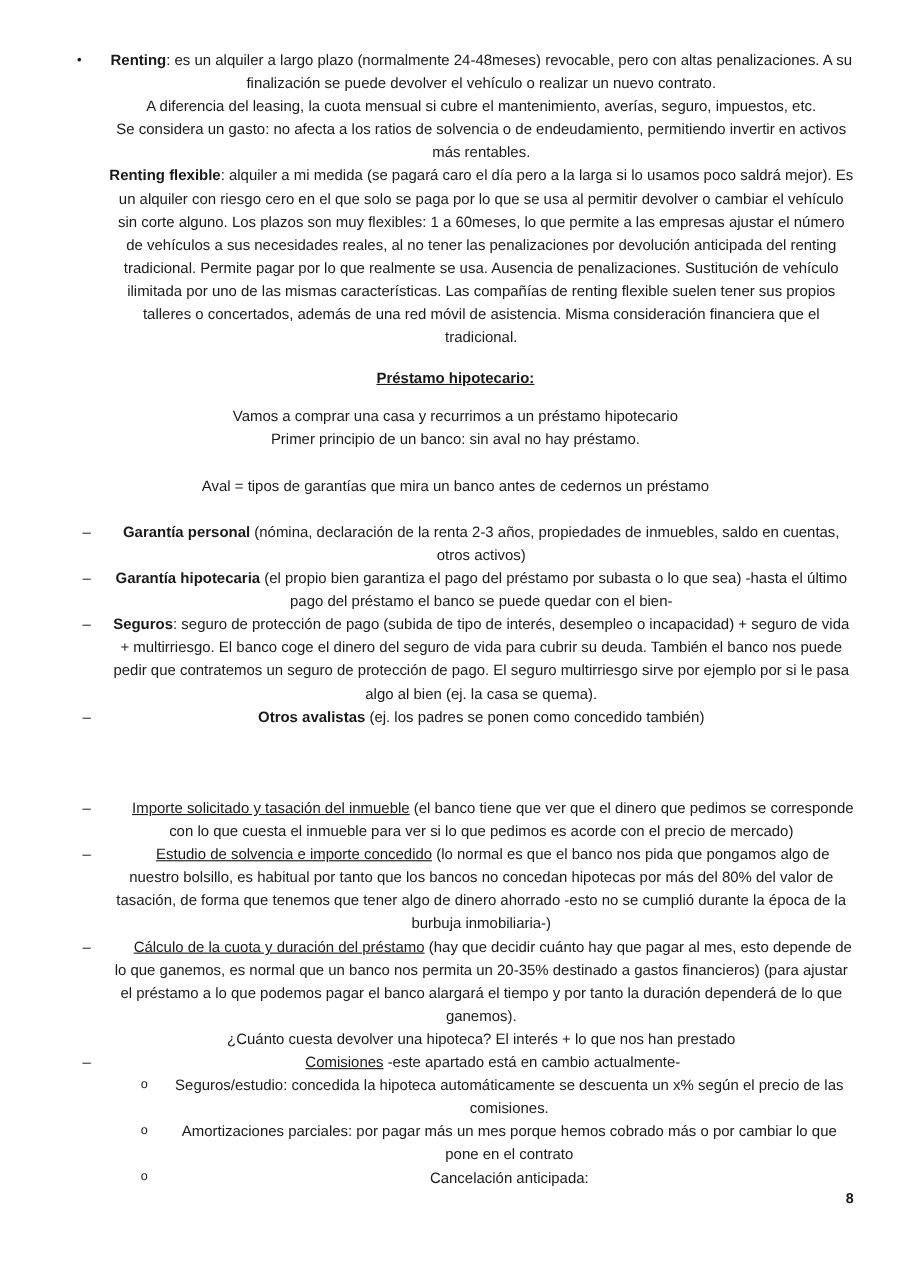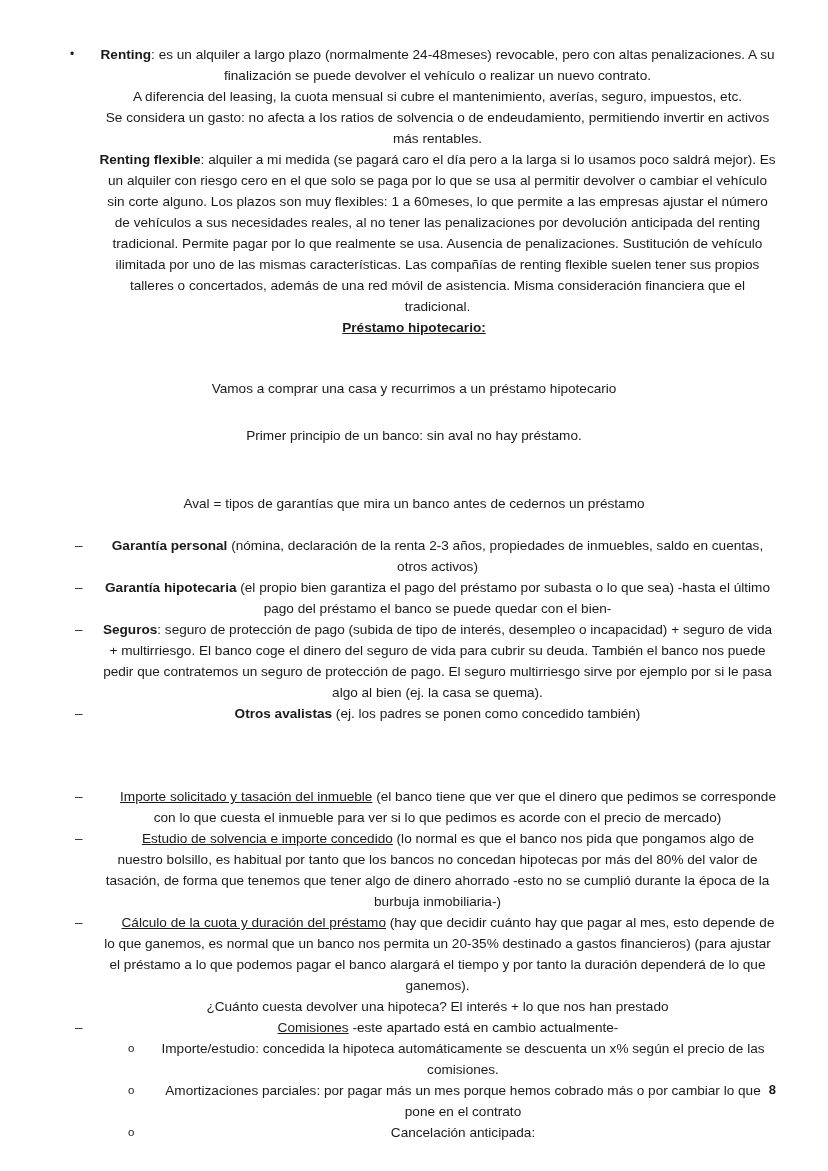--- a/index.html
+++ b/index.html
@@ -27,21 +27,20 @@
   }
   .para {
     font-size: 13.6px;
     line-height: 21px;
     text-align: center;
     margin: 0;
     color: #1a1a1a;
   }
   .para.body-para {
     margin-left: 0;
-    margin-top: 26px;
   }
   
   .li-row {
     position: relative;
     padding-left: 47px;
     font-size: 13.6px;
     line-height: 21px;
     color: #1a1a1a;
   }
   .li-row .marker {
@@ -100,21 +99,21 @@
     <div class="li-row">
       <span class="marker disc">•</span>
       <div>
         <div class="para"><span class="b">Renting</span><span>: es un alquiler a largo plazo (normalmente 24-48meses) revocable, pero con altas penalizaciones. A su finalización se puede devolver el vehículo o realizar un nuevo contrato.</span></div>
         <div class="para">A diferencia del leasing, la cuota mensual si cubre el mantenimiento, averías, seguro, impuestos, etc.</div>
         <div class="para">Se considera un gasto: no afecta a los ratios de solvencia o de endeudamiento, permitiendo invertir en activos más rentables.</div>
         <div class="para"><span class="b">Renting flexible</span><span>: alquiler a mi medida (se pagará caro el día pero a la larga si lo usamos poco saldrá mejor). Es un alquiler con riesgo cero en el que solo se paga por lo que se usa al permitir devolver o cambiar el vehículo sin corte alguno. Los plazos son muy flexibles: 1 a 60meses, lo que permite a las empresas ajustar el número de vehículos a sus necesidades reales, al no tener las penalizaciones por devolución anticipada del renting tradicional. Permite pagar por lo que realmente se usa. Ausencia de penalizaciones. Sustitución de vehículo ilimitada por uno de las mismas características. Las compañías de renting flexible suelen tener sus propios talleres o concertados, además de una red móvil de asistencia. Misma consideración financiera que el tradicional.</span></div>
       </div>
     </div>
 
-    <div class="para center" style="margin-top:0;">
+    <div class="para center" style="margin-top:16px;">
       <span class="bu">Préstamo hipotecario:</span>
     </div>
 
     <div class="spacer-md"></div>
 
     <div class="para body-para">Vamos a comprar una casa y recurrimos a un préstamo hipotecario</div>
     <div class="para body-para">Primer principio de un banco: sin aval no hay préstamo.</div>
 
     <div class="spacer-lg"></div>
 
@@ -165,21 +164,21 @@
       </div>
       <div class="li-row">
         <span class="marker dash">–</span>
         <div class="para"><span class="u">Comisiones</span><span> -este apartado está en cambio actualmente-</span></div>
       </div>
     </div>
 
     <div>
       <div class="li-row2">
         <span class="marker2">o</span>
-        <div class="para">Importe/estudio: concedida la hipoteca automáticamente se descuenta un x% según el precio de las comisiones.</div>
+        <div class="para">Seguros/estudio: concedida la hipoteca automáticamente se descuenta un x% según el precio de las comisiones.</div>
       </div>
       <div class="li-row2">
         <span class="marker2">o</span>
         <div class="para">Amortizaciones parciales: por pagar más un mes porque hemos cobrado más o por cambiar lo que pone en el contrato</div>
       </div>
       <div class="li-row2">
         <span class="marker2">o</span>
         <div class="para">Cancelación anticipada:</div>
       </div>
     </div>

